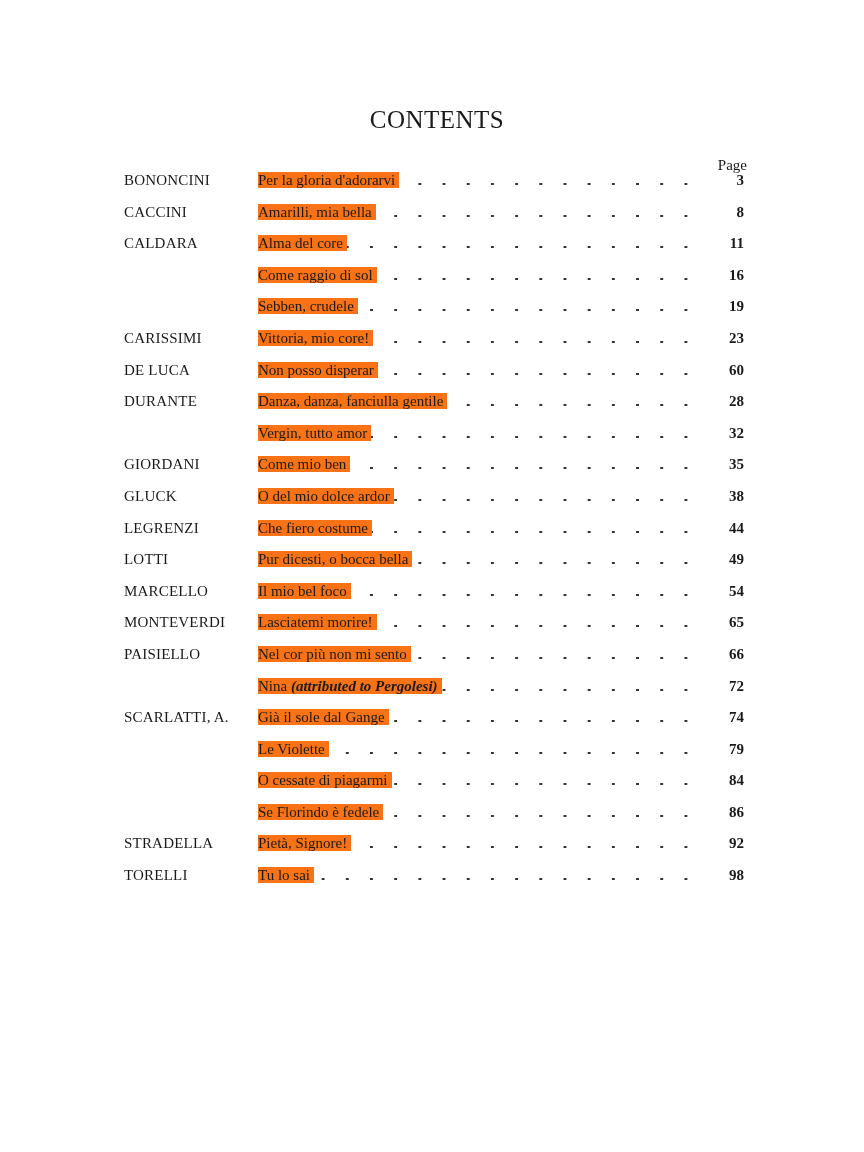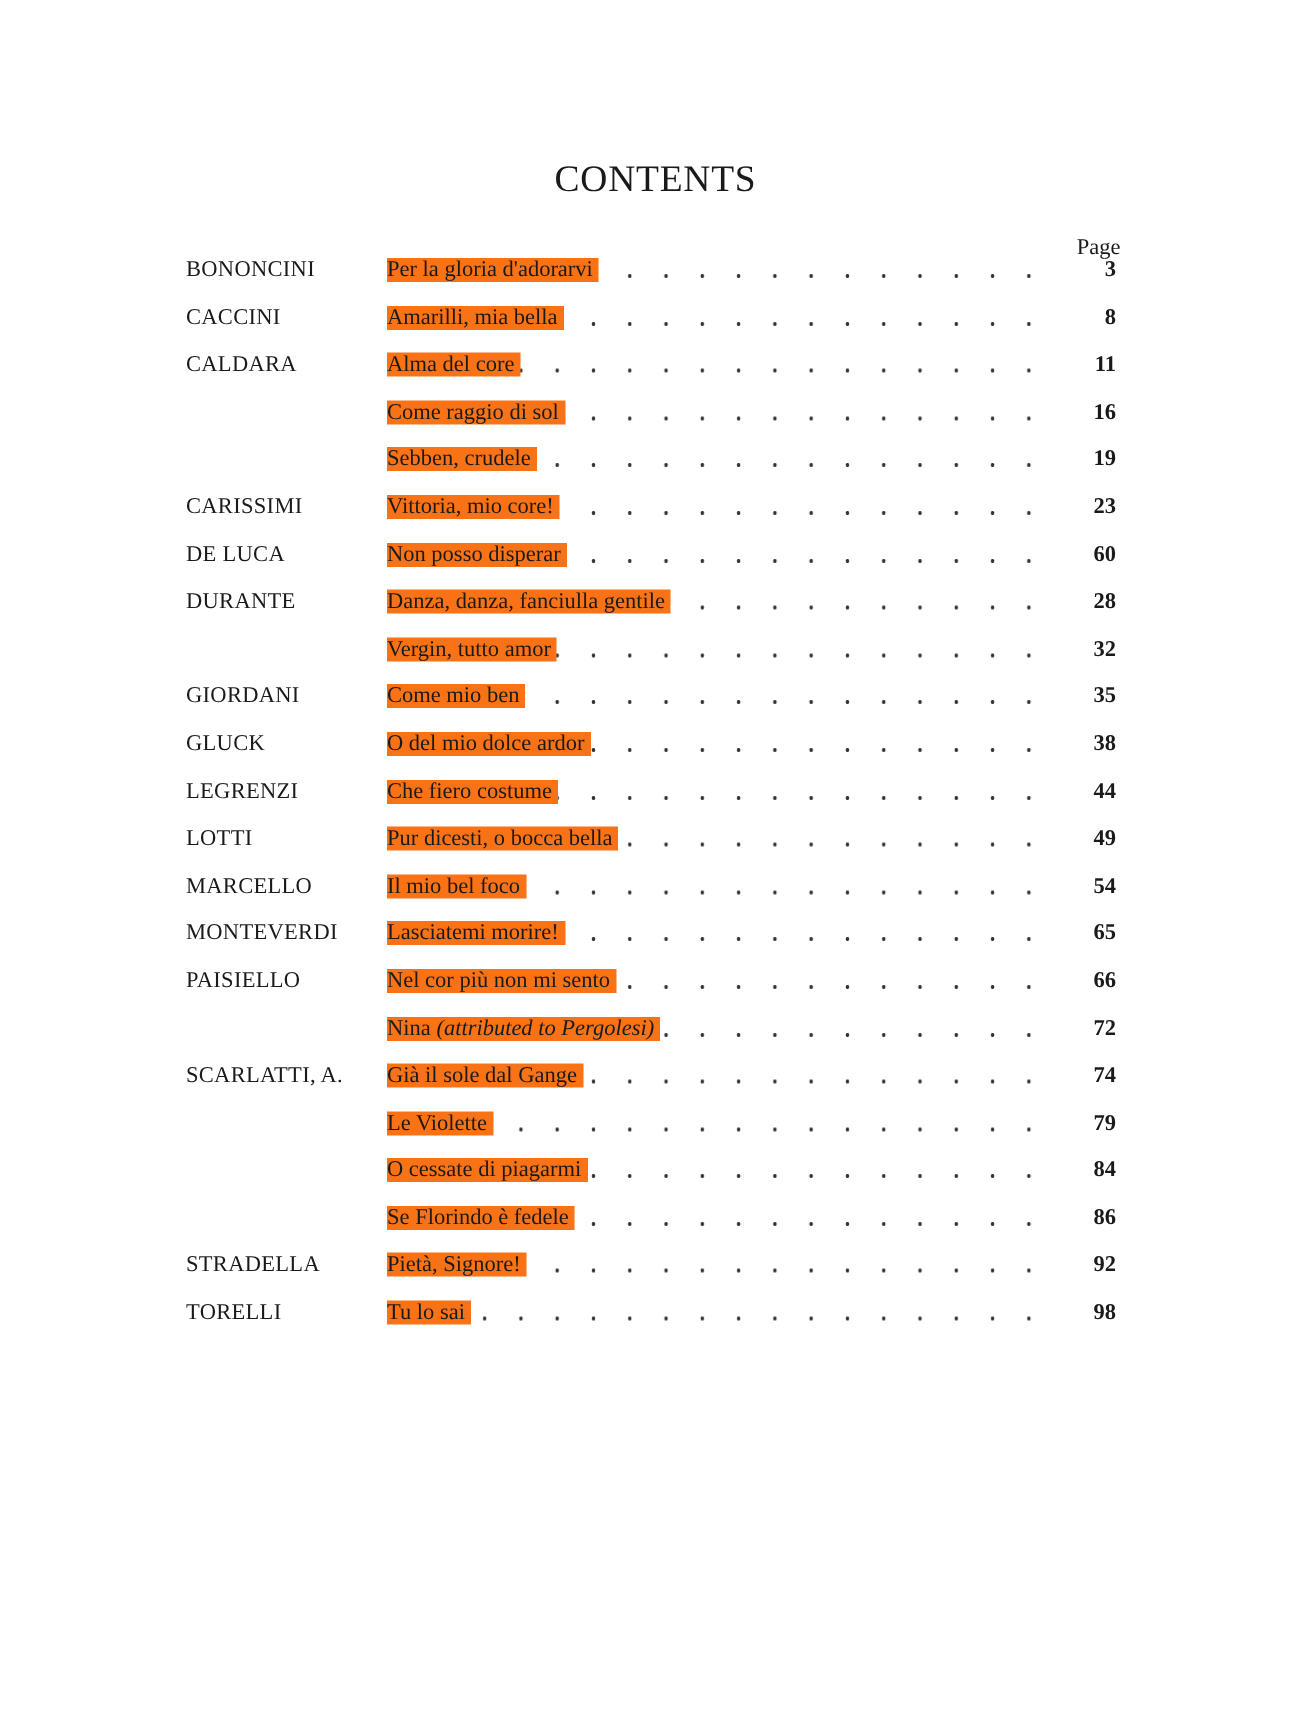--- a/index.html
+++ b/index.html
@@ -66,21 +66,21 @@
       background-size: 24.2px 20px;
       background-position: right 5px top 0;
       background-repeat: repeat-x;
     }
     .pg {
       position: absolute;
       right: 3px; top: 0;
       font-weight: bold;
       text-align: right;
     }
-    .song em { font-style: italic; font-weight: normal; }
+    .song em { font-style: italic; font-weight: bold; }
   </style>
 </head>
 <body>
 
 <h1 class="title">CONTENTS</h1>
 <div class="page-heading">Page</div>
 
 <div class="toc">
 
   <div class="row">

